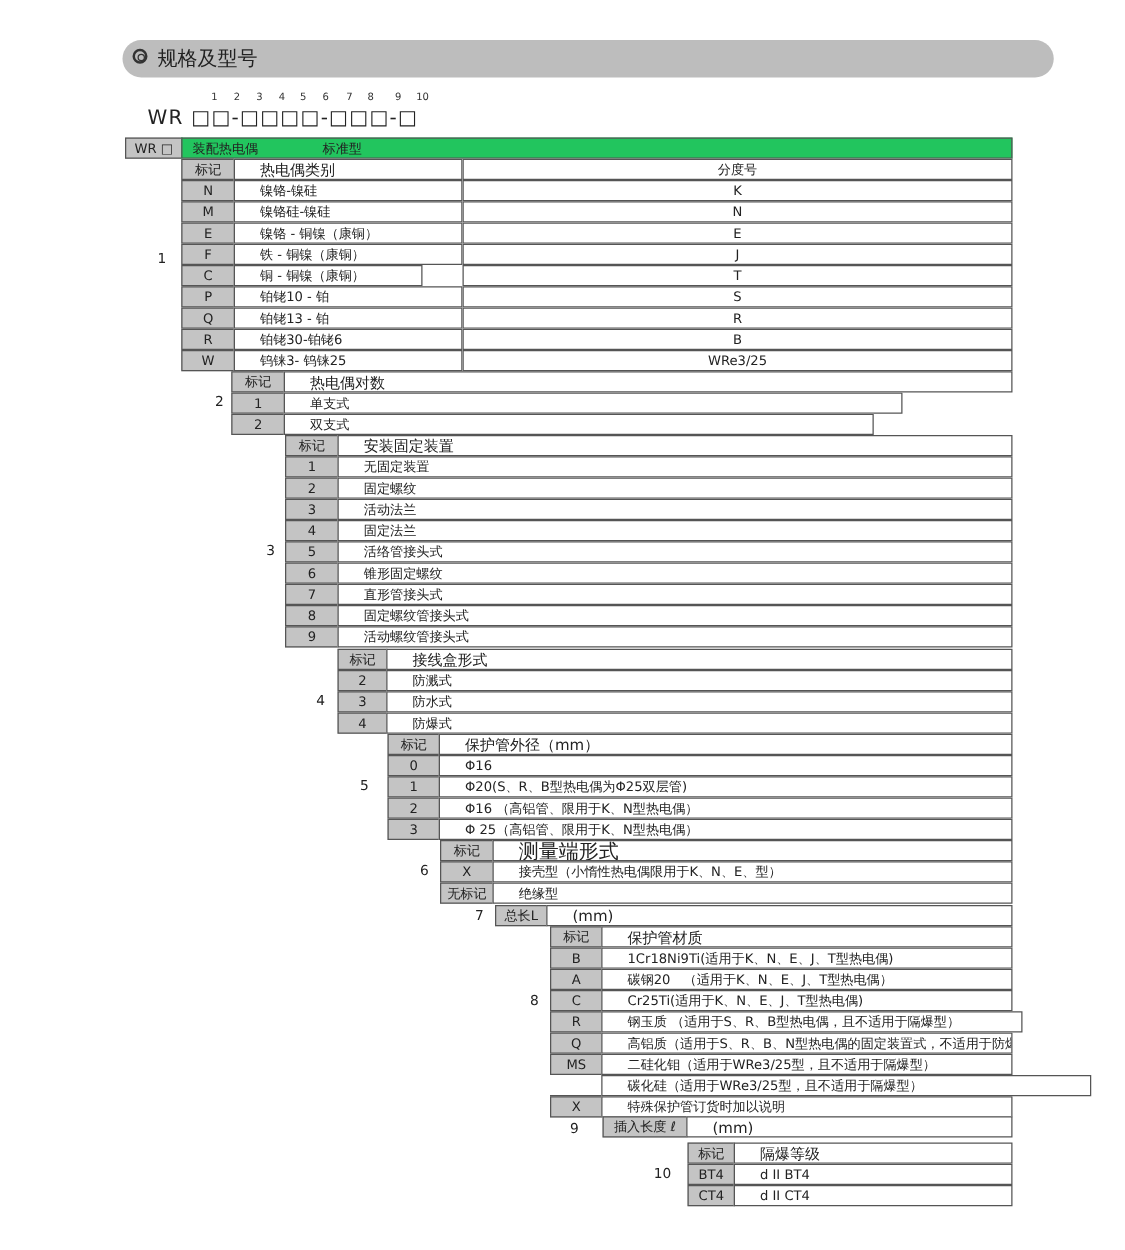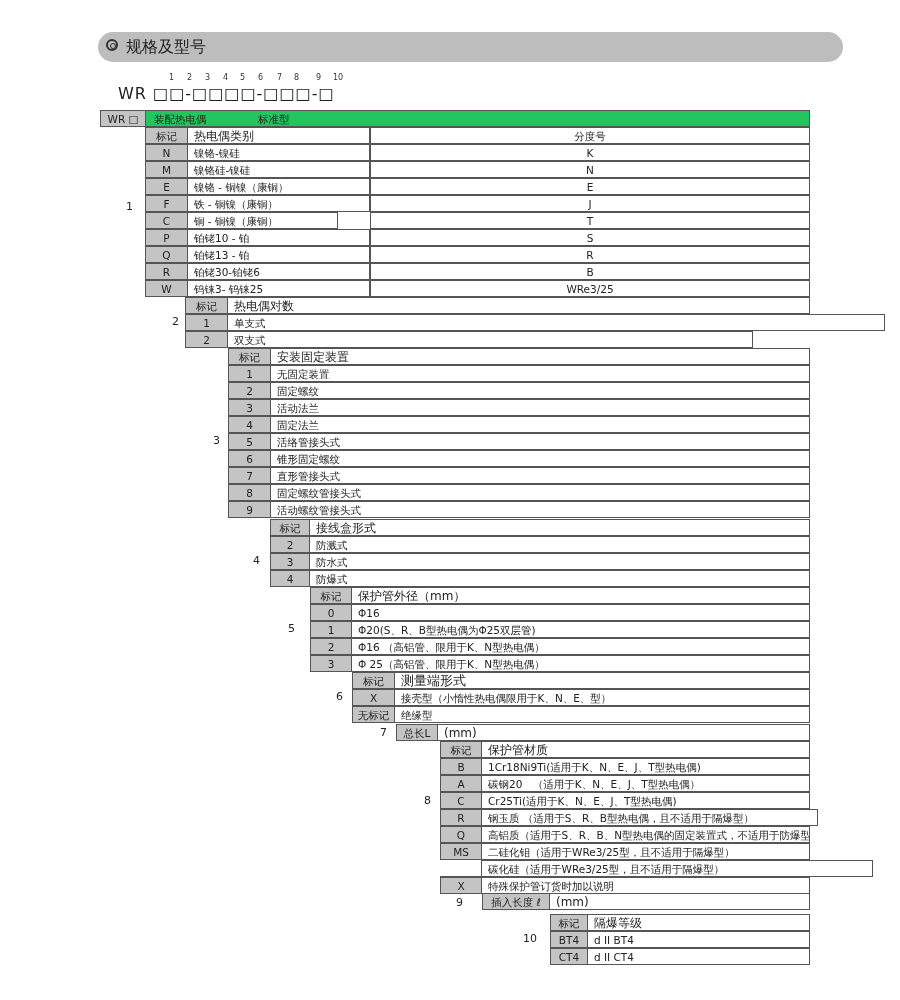--- a/index.html
+++ b/index.html
@@ -7,21 +7,21 @@
   .banner{position:absolute;left:98px;top:32px;width:745px;height:30px;background:#bdbdbd;border-radius:15px;}
   .banner .ico{position:absolute;left:8px;top:7px;width:12px;height:12px;border:2px solid #333;border-radius:50%;box-sizing:border-box;}
   .banner .ico::after{content:"";position:absolute;left:2px;top:2px;width:4px;height:4px;border:1.5px solid #333;border-radius:50%;}
   .banner .title{position:absolute;left:28px;top:5px;font-size:16px;color:#222;}
   .codenums{position:absolute;left:163px;top:73px;font-size:8px;color:#333;}
   .codenums span{position:absolute;top:0;}
   .code{position:absolute;left:118px;top:84px;font-size:16px;color:#222;letter-spacing:1px;}
   .row{position:absolute;height:17px;box-sizing:border-box;font-size:10.5px;line-height:16px;}
   .cell{position:absolute;top:0;height:17px;box-sizing:border-box;border:1px solid #555;}
   .key{background:#c4c4c4;text-align:center;border-right:1px solid #555;}
-  .txt{background:#fff;padding-left:6px;white-space:nowrap;overflow:hidden;}
+  .txt{background:#fff;padding-left:20px;white-space:nowrap;overflow:hidden;}
   .hdr{background:#22c55e;}
   .lbl{position:absolute;font-size:11px;color:#222;}
 </style>
 </head>
 <body>
 
 <div class="banner">
   <span class="ico"></span>
   <span class="title">规格及型号</span>
 </div>
@@ -111,25 +111,25 @@
       <div class="cell key" style="left: 0px; width: 43px;">W</div>
       <div class="cell txt" style="left: 42px; width: 183px;">钨铼3- 钨铼25</div>
       <div class="cell txt" style="left: 225px; width: 440px; text-align: center; padding-left: 0px;">WRe3/25</div>
     </div>
     <div class="row" style="left: 185px; top: 297px; width: 625px;">
       <div class="cell key" style="left: 0px; width: 43px;">标记</div>
       <div class="cell txt" style="left: 42px; width: 583px; font-size: 12px;">热电偶对数</div>
     </div>
     <div class="row" style="left: 185px; top: 314px; width: 625px;">
       <div class="cell key" style="left: 0px; width: 43px;">1</div>
-      <div class="cell txt" style="left: 42px; width: 658px;">单支式</div>
+      <div class="cell txt" style="left: 42px; width: 495px;">单支式</div>
     </div>
     <div class="row" style="left: 185px; top: 331px; width: 625px;">
       <div class="cell key" style="left: 0px; width: 43px;">2</div>
-      <div class="cell txt" style="left: 42px; width: 526px;">双支式</div>
+      <div class="cell txt" style="left: 42px; width: 472px;">双支式</div>
     </div>
     <div class="row" style="left: 228px; top: 348px; width: 582px;">
       <div class="cell key" style="left: 0px; width: 43px;">标记</div>
       <div class="cell txt" style="left: 42px; width: 540px; font-size: 12px;">安装固定装置</div>
     </div>
     <div class="row" style="left: 228px; top: 365px; width: 582px;">
       <div class="cell key" style="left: 0px; width: 43px;">1</div>
       <div class="cell txt" style="left: 42px; width: 540px;">无固定装置</div>
     </div>
     <div class="row" style="left: 228px; top: 382px; width: 582px;">
@@ -195,21 +195,21 @@
     <div class="row" style="left: 310px; top: 638px; width: 500px;">
       <div class="cell key" style="left: 0px; width: 42px;">2</div>
       <div class="cell txt" style="left: 41px; width: 459px;">Φ16 （高铝管、限用于K、N型热电偶）</div>
     </div>
     <div class="row" style="left: 310px; top: 655px; width: 500px;">
       <div class="cell key" style="left: 0px; width: 42px;">3</div>
       <div class="cell txt" style="left: 41px; width: 459px;">Φ 25（高铝管、限用于K、N型热电偶）</div>
     </div>
     <div class="row" style="left: 352px; top: 672px; width: 458px;">
       <div class="cell key" style="left: 0px; width: 43px;">标记</div>
-      <div class="cell txt" style="left: 42px; width: 416px; font-size: 13px;">测量端形式</div>
+      <div class="cell txt" style="left: 42px; width: 416px; font-size: 16px;">测量端形式</div>
     </div>
     <div class="row" style="left: 352px; top: 689px; width: 458px;">
       <div class="cell key" style="left: 0px; width: 43px;">X</div>
       <div class="cell txt" style="left: 42px; width: 416px;">接壳型（小惰性热电偶限用于K、N、E、型）</div>
     </div>
     <div class="row" style="left: 352px; top: 706px; width: 458px;">
       <div class="cell key" style="left: 0px; width: 43px;">无标记</div>
       <div class="cell txt" style="left: 42px; width: 416px;">绝缘型</div>
     </div>
     <div class="row" style="left: 396px; top: 724px; width: 414px;">

